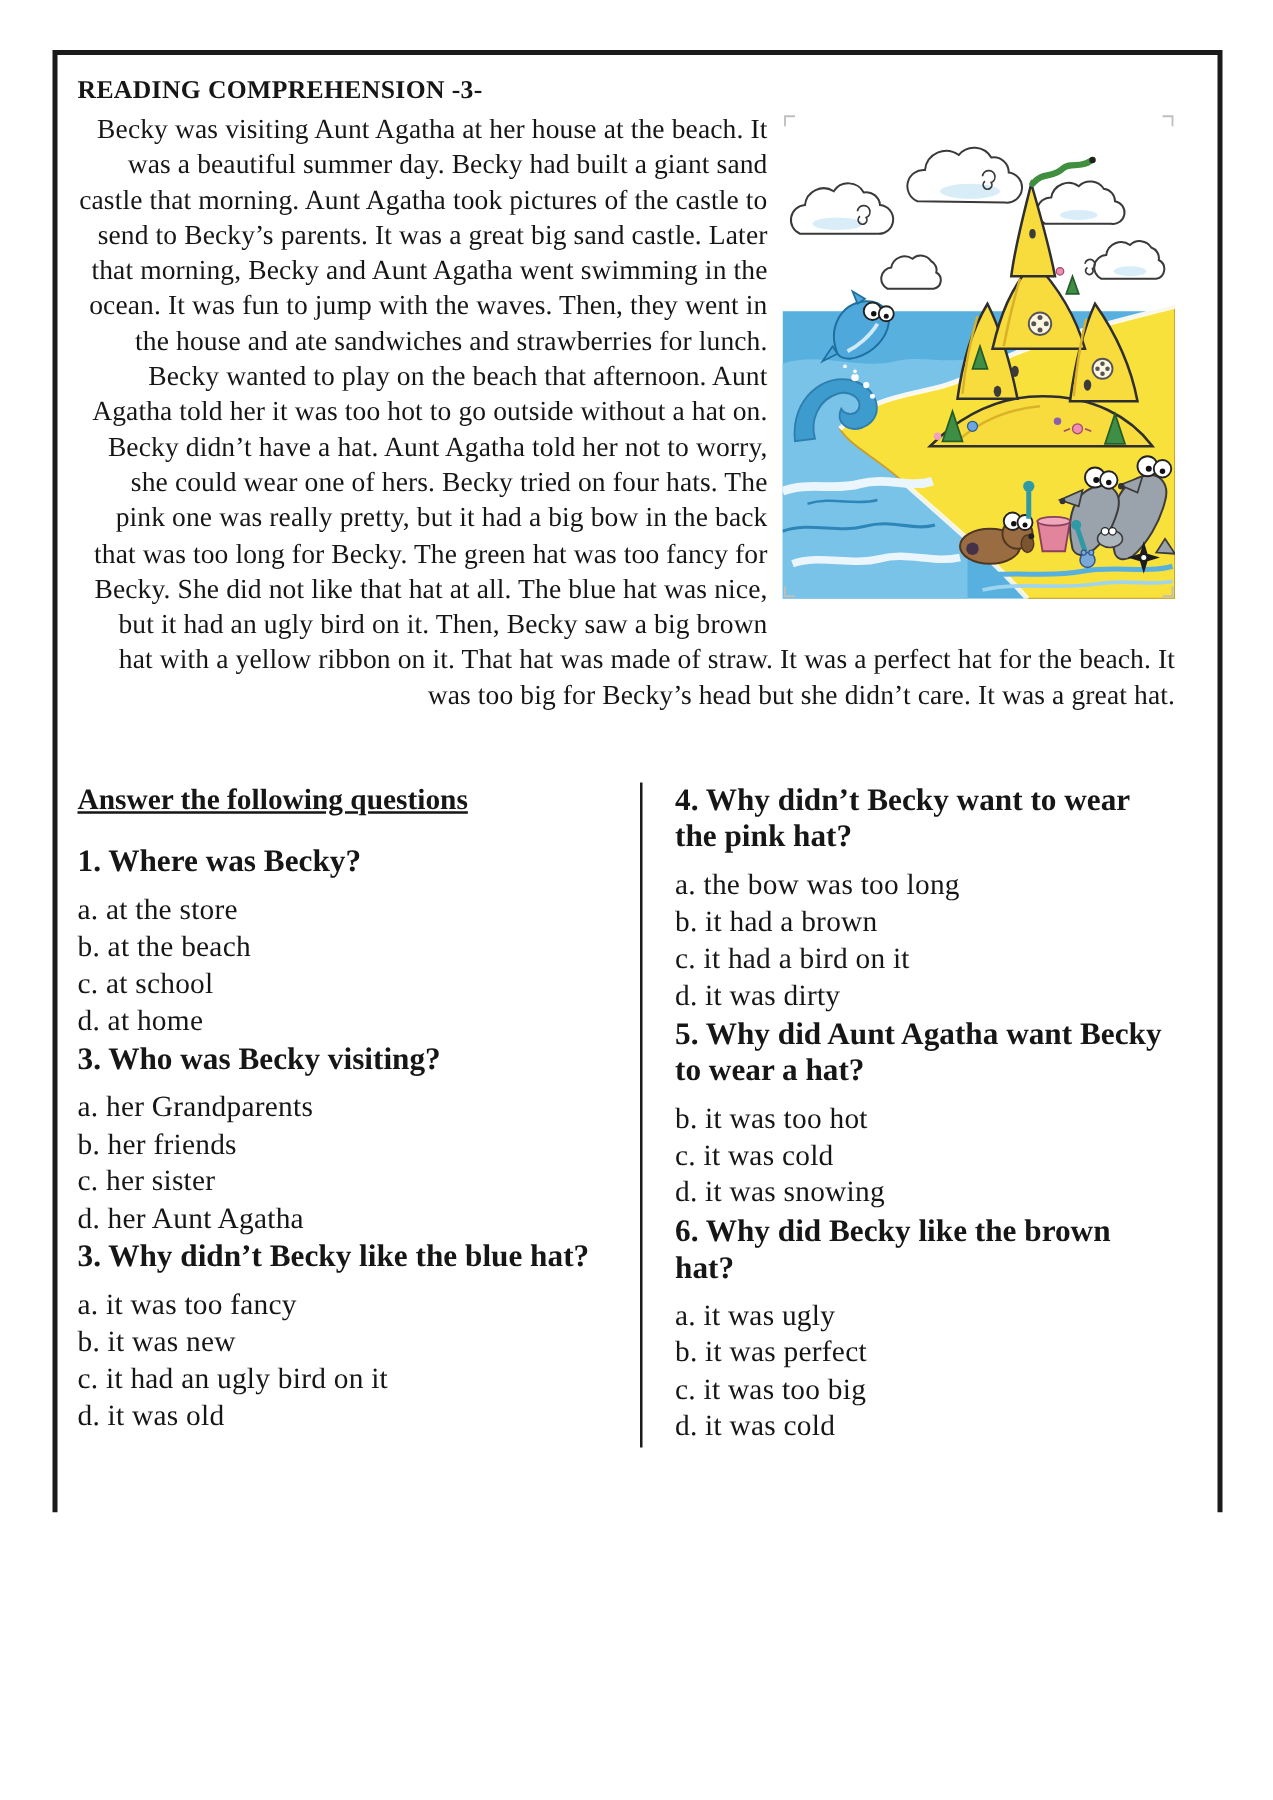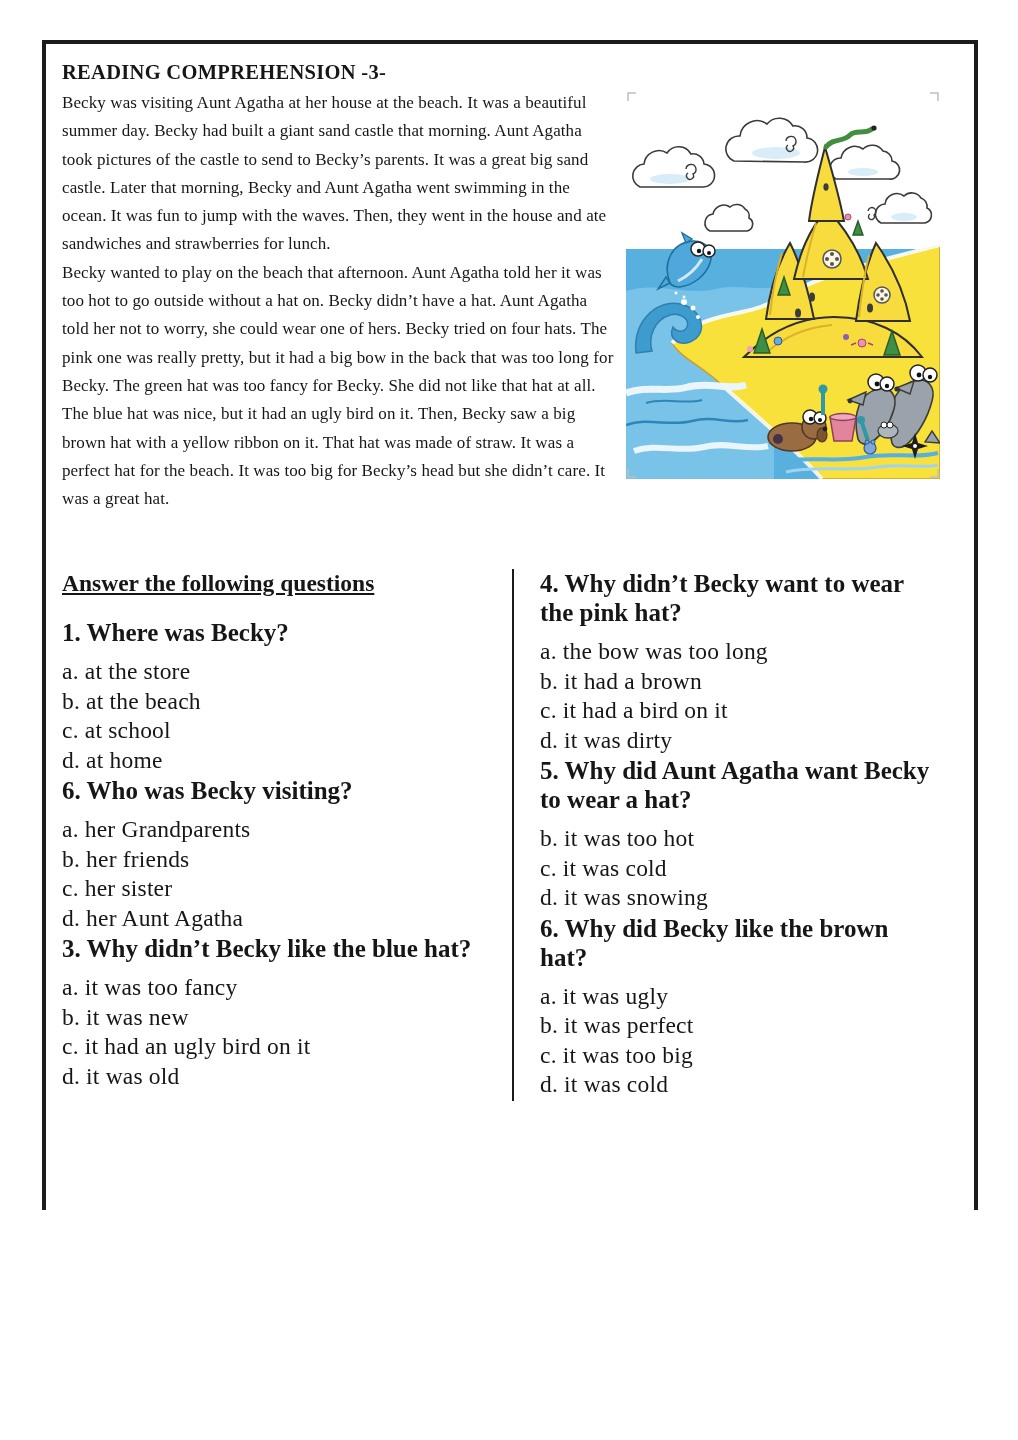--- a/index.html
+++ b/index.html
@@ -29,23 +29,24 @@
   }
   .illustration {
     float: right;
     width: 314px;
     height: 388px;
     margin: 2px 0 8px 12px;
   }
   .illustration svg { display:block; width:100%; height:100%; }
   .story p {
     margin: 0;
-    font-size: 17px;
+    font-size: 22px;
     line-height: 28.3px;
     letter-spacing: 0.1px;
+    text-align: right;
   }
   .questions {
     clear: none;
     display: flex;
     margin-top: 56px;
   }
   .col-left { flex: 0 0 450px; width: 450px; }
   .divider { flex: 0 0 2px; width: 2px; background: #1b1b1b; }
   .col-right { flex: 1 1 auto; padding-left: 26px; }
   .instructions {
@@ -275,21 +276,21 @@
           <p class="q-label">1. Where was Becky?</p>
           <ul class="q-options">
             <li>a. at the store</li>
             <li>b. at the beach</li>
             <li>c. at school</li>
             <li>d. at home</li>
           </ul>
         </div>
 
         <div class="q-block">
-          <p class="q-label">6. Who was Becky visiting?</p>
+          <p class="q-label">3. Who was Becky visiting?</p>
           <ul class="q-options">
             <li>a. her Grandparents</li>
             <li>b. her friends</li>
             <li>c. her sister</li>
             <li>d. her Aunt Agatha</li>
           </ul>
         </div>
 
         <div class="q-block">
           <p class="q-label">3. Why didn’t Becky like the blue hat?</p>

